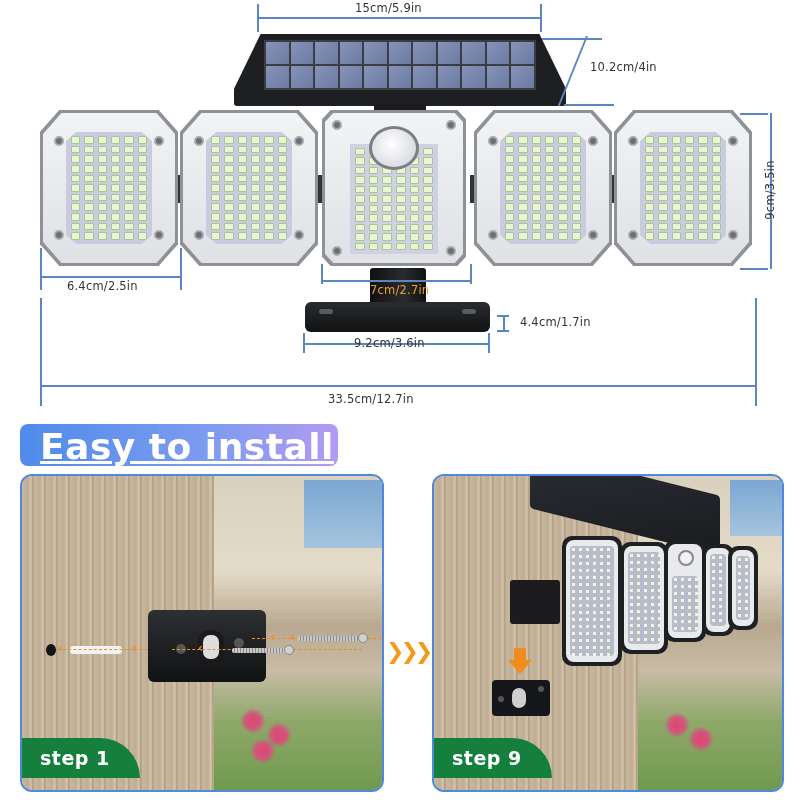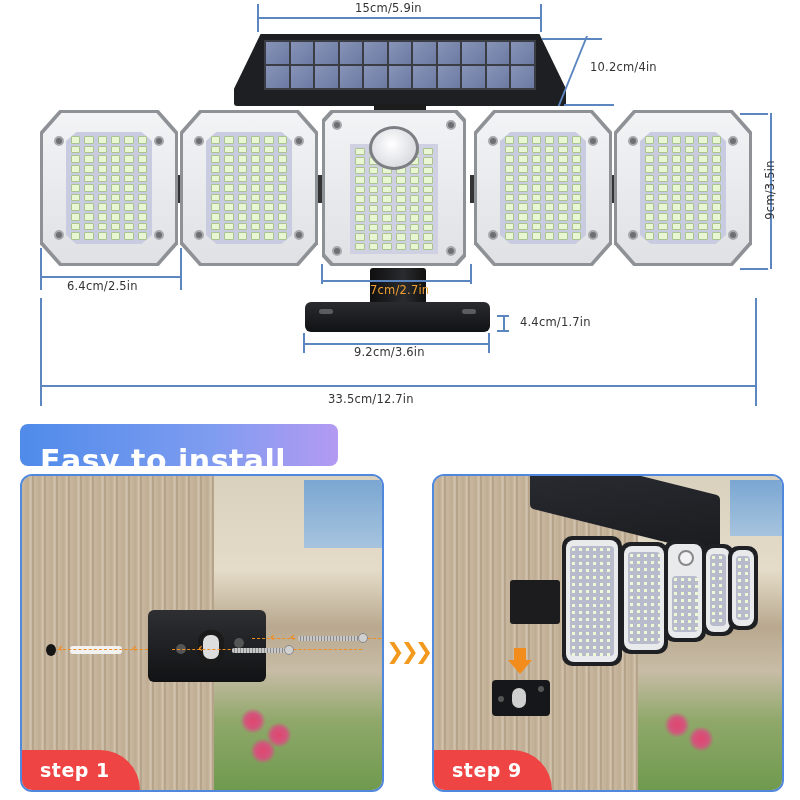--- a/index.html
+++ b/index.html
@@ -30,32 +30,32 @@
 
     .hinge { position: absolute; width: 6px; height: 28px; background: #333; top: 175px; }
 
     
     .stand-post { position: absolute; left: 370px; top: 268px; width: 56px; height: 40px; background: linear-gradient(90deg, #0f0f10, #2a2b2e 60%, #111); border-radius: 3px; }
     .stand-base { position: absolute; left: 305px; top: 302px; width: 185px; height: 30px; background: linear-gradient(180deg, #2a2b2e, #111214); border-radius: 6px; }
     .stand-hole { position: absolute; top: 7px; width: 14px; height: 5px; border-radius: 3px; background: #5a5c60; }
 
     
     .banner { position: absolute; left: 20px; top: 424px; width: 318px; height: 42px; border-radius: 8px; background: linear-gradient(90deg, #4f8bea, #7e9cf0 60%, #b39af2); }
-    .banner-text { position: absolute; left: 20px; top: 19px; font-family: "DejaVu Sans", sans-serif; font-weight: bold; font-size: 30px; color: #ffffff; letter-spacing: 0.5px; }
+    .banner-text { position: absolute; left: 20px; top: 2px; font-family: "DejaVu Sans", sans-serif; font-weight: bold; font-size: 36px; color: #ffffff; letter-spacing: 0.5px; text-decoration: underline; }
 
     
     .panel { position: absolute; top: 474px; height: 318px; border: 2px solid #4f88dd; border-radius: 12px; overflow: hidden; background: #d9d2c4; }
     .panel.p1 { left: 20px; width: 364px; }
     .panel.p2 { left: 432px; width: 352px; }
     .wood { position: absolute; top: 0; bottom: 0; left: 0; background: repeating-linear-gradient(90deg, #c9b8a1 0px, #bfac92 6px, #d6c7b1 9px, #a8957c 11px, #c5b49c 12px); }
     .bg-blur { position: absolute; top: 0; bottom: 0; right: 0; background: linear-gradient(180deg, #d9d1bd 0%, #e4dcc8 30%, #b9a88f 48%, #c8bca6 62%, #8fa86a 78%, #6f9a4e 100%); }
     .window-blur { position: absolute; background: linear-gradient(180deg, #6a9fd6, #9cc0e2); opacity: 0.85; }
     .flowers { position: absolute; width: 26px; height: 26px; border-radius: 50%; background: radial-gradient(circle, #e0466e 0%, #d2557c 40%, transparent 70%); }
 
-    .step-badge { position: absolute; left: 0; bottom: 0; height: 40px; padding: 0 30px 0 18px; background: #ef4444; border-top-right-radius: 40px; }
+    .step-badge { position: absolute; left: 0; bottom: 12px; height: 40px; padding: 0 30px 0 18px; background: #15803d; border-top-right-radius: 40px; }
     .step-text { color: #fff; font-size: 19px; font-weight: bold; line-height: 40px; letter-spacing: 0.5px; }
 
     
     .bracket { position: absolute; left: 126px; top: 134px; width: 118px; height: 72px; background: linear-gradient(180deg, #2e2f32, #111214); border-radius: 6px; }
     .bracket-hole { position: absolute; width: 10px; height: 10px; border-radius: 50%; background: #555; top: 34px; }
     .bracket-center { position: absolute; left: 50px; top: 20px; width: 26px; height: 34px; border-radius: 12px; background: #ddd; border: 5px solid #1a1a1a; }
     .wall-hole { position: absolute; left: 24px; top: 168px; width: 10px; height: 12px; border-radius: 50%; background: #151515; }
     .anchor { position: absolute; left: 48px; top: 170px; width: 52px; height: 8px; border-radius: 3px; background: #f2f2f2; }
     .screw-long { position: absolute; height: 5px; border-radius: 2px; background: repeating-linear-gradient(90deg, #c8c8c8 0 2px, #8a8a8a 2px 3px); }
     .screw-head { position: absolute; width: 10px; height: 10px; border-radius: 50%; background: #d0d0d0; border: 1px solid #888; }
@@ -530,21 +530,21 @@
   <div class="dim-label" style="left:370px; top:283px; color:#f0a030;">7cm/2.7in</div>
 
   <div class="dim-line" style="left:497px; top:315px; width:12px; height:1.5px;"></div>
   <div class="dim-line" style="left:497px; top:330px; width:12px; height:1.5px;"></div>
   <div class="dim-line" style="left:503px; top:315px; width:1.5px; height:16px;"></div>
   <div class="dim-label" style="left:520px; top:315px;">4.4cm/1.7in</div>
 
   <div class="dim-line" style="left:303px; top:343px; width:186px; height:1.5px;"></div>
   <div class="dim-line" style="left:303px; top:333px; width:1.5px; height:20px;"></div>
   <div class="dim-line" style="left:488px; top:333px; width:1.5px; height:20px;"></div>
-  <div class="dim-label" style="left:354px; top:345px;">9.2cm/3.6in</div>
+  <div class="dim-label" style="left:354px; top:336px;">9.2cm/3.6in</div>
 
   <div class="dim-line" style="left:40px; top:385px; width:716px; height:1.5px;"></div>
   <div class="dim-line" style="left:40px; top:298px; width:1.5px; height:108px;"></div>
   <div class="dim-line" style="left:755px; top:298px; width:1.5px; height:108px;"></div>
   <div class="dim-label" style="left:328px; top:392px;">33.5cm/12.7in</div>
 </div>
 
 <div class="banner">
   <span class="banner-text">Easy to install</span>
 </div>

